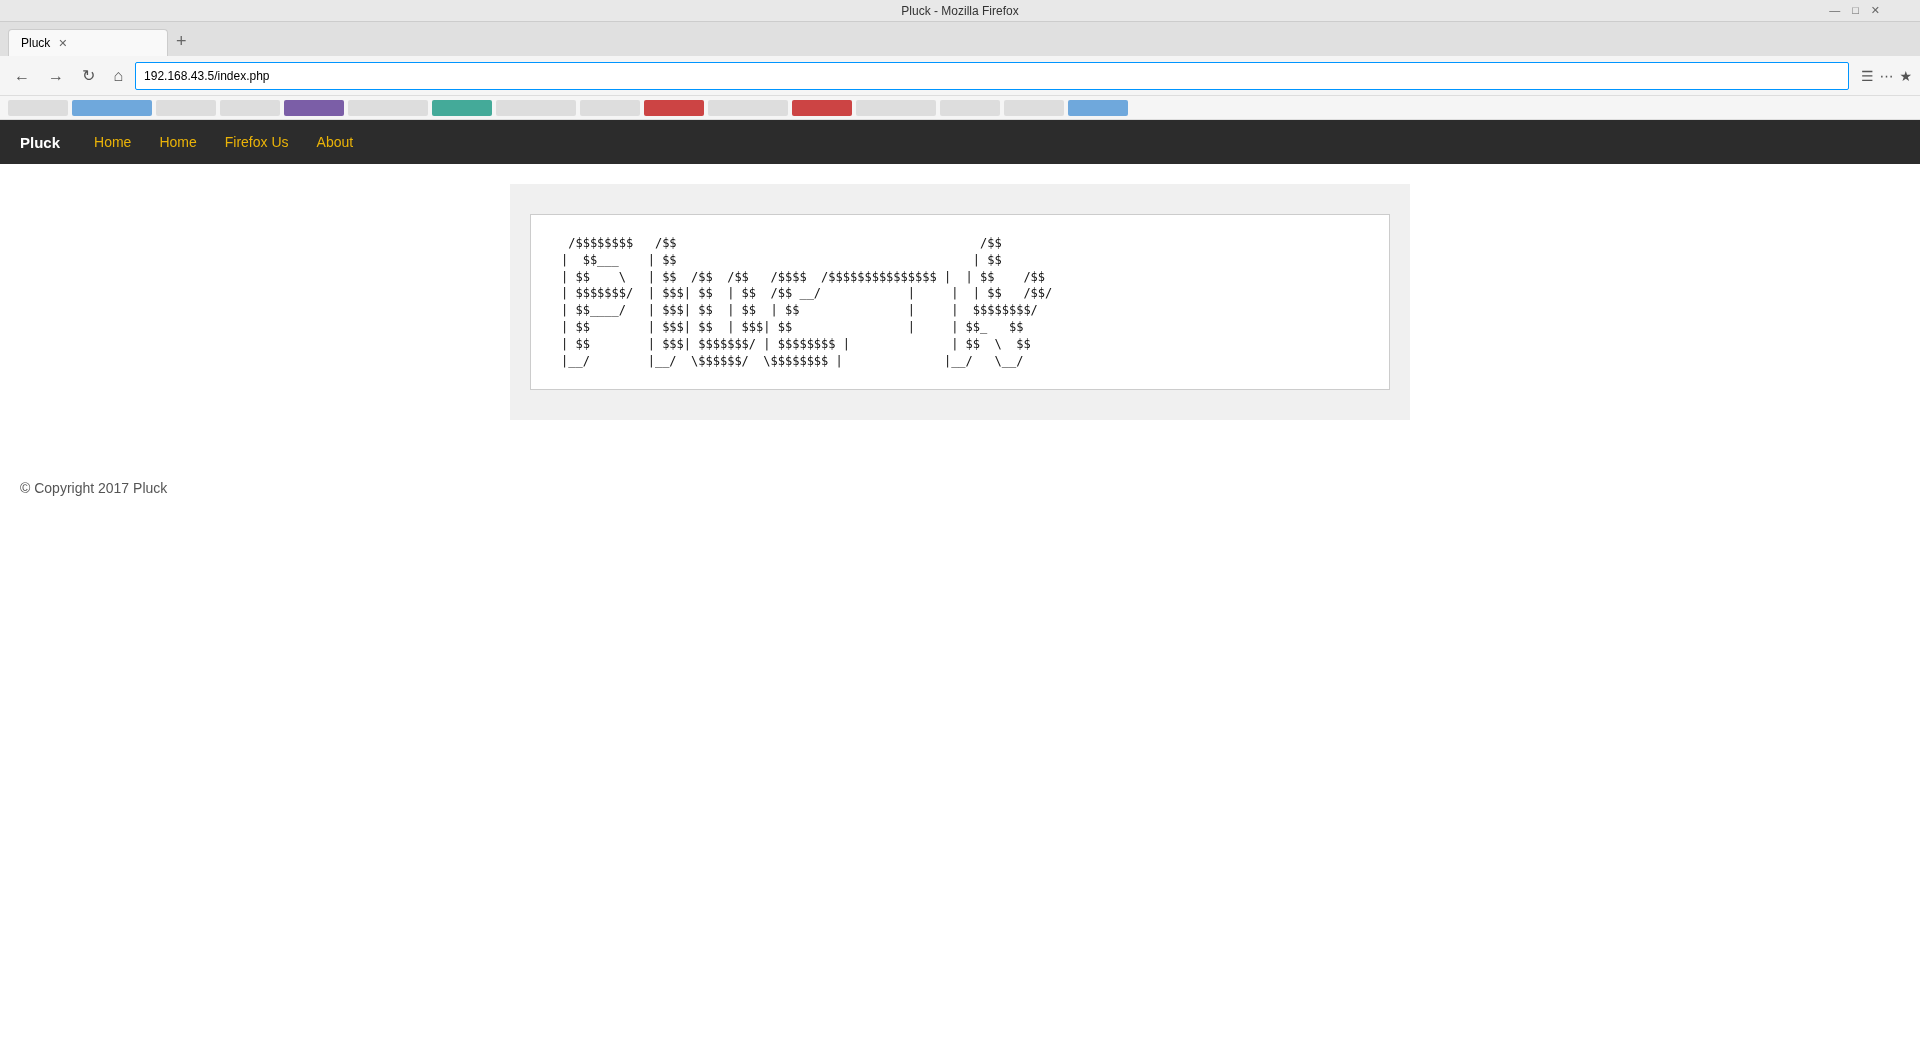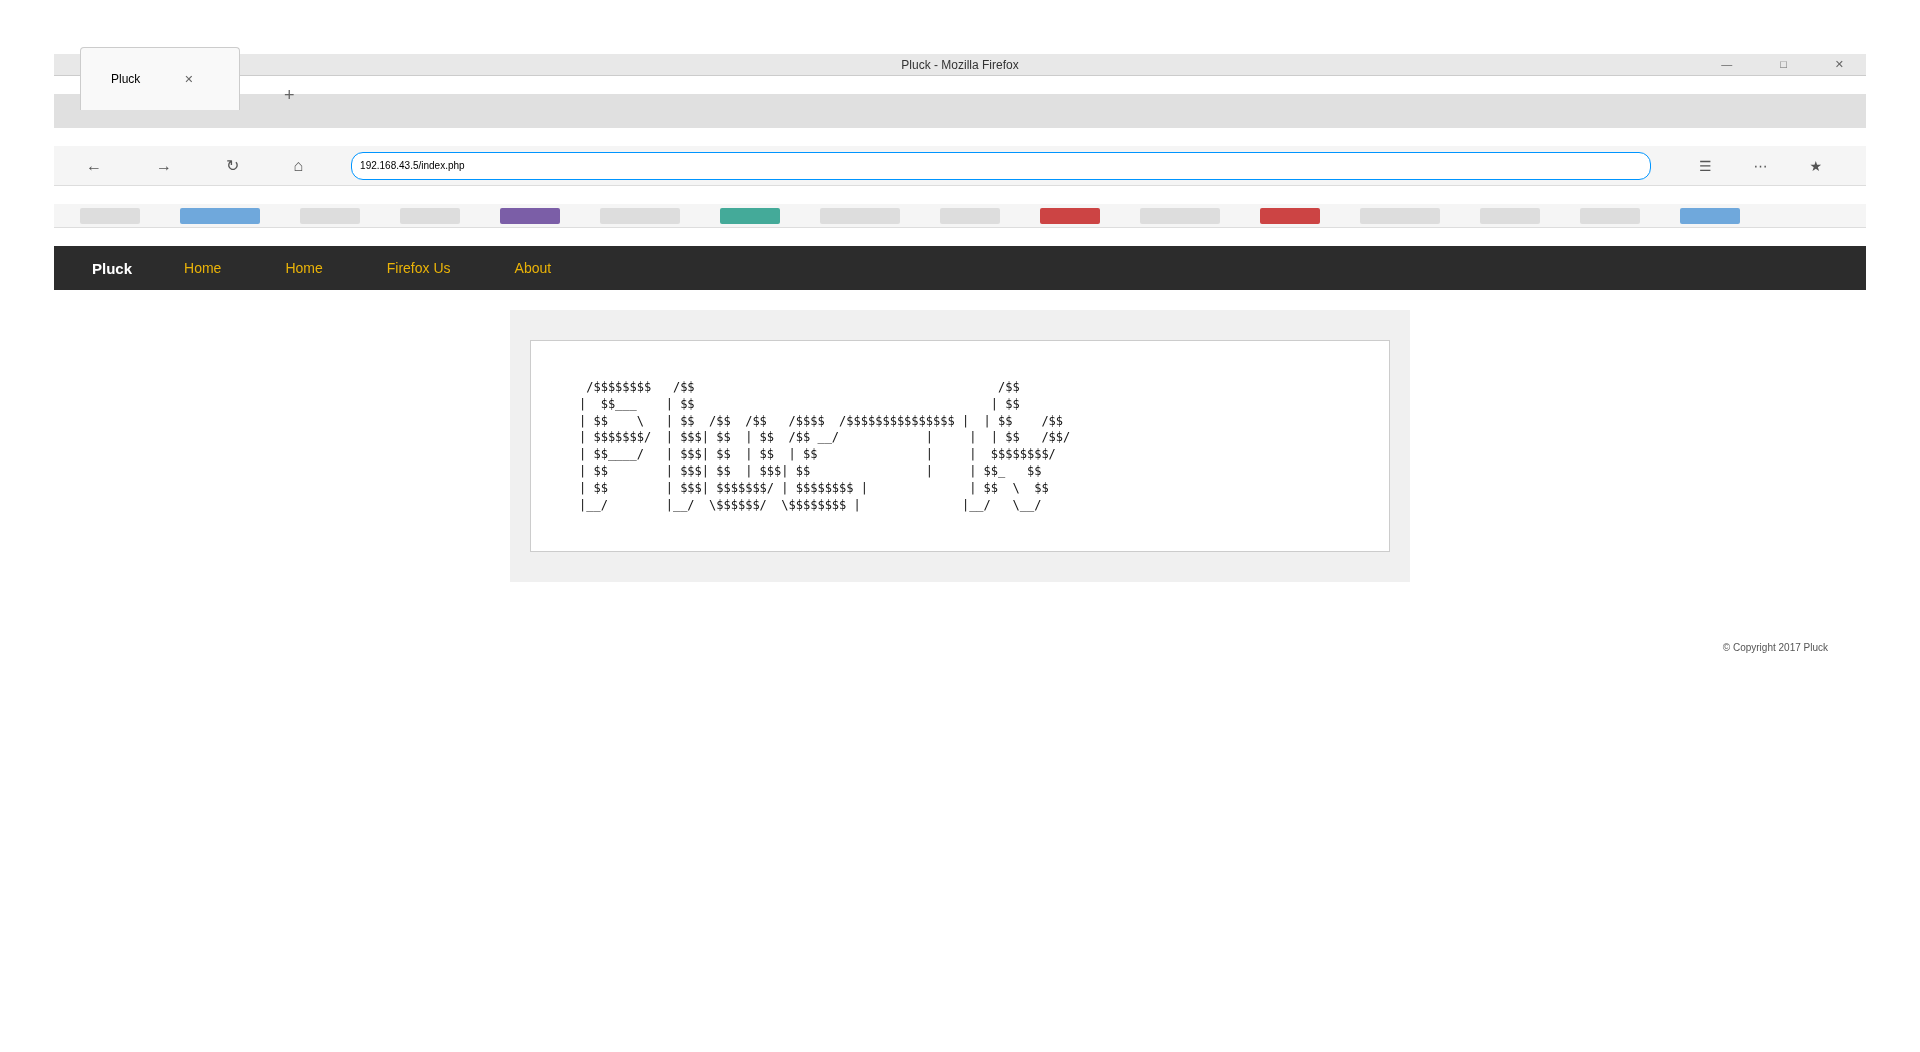--- a/index.html
+++ b/index.html
@@ -1,15 +1,15 @@
 <!DOCTYPE html>
 <html><head>
   <meta charset="utf-8">
   <style>
-    * { margin: 18px; padding: 0; box-sizing: border-box; }
+    * { margin: 0; padding: 0; box-sizing: border-box; }
     body { font-family: Arial, sans-serif; background: #fff; }
 
     
     .browser-titlebar {
       background: #e8e8e8;
       height: 22px;
       display: flex;
       align-items: center;
       justify-content: center;
       font-size: 12px;
@@ -63,23 +63,23 @@
       font-size: 16px;
       color: #555;
       cursor: pointer;
       padding: 4px 6px;
     }
     .nav-btn:disabled { color: #bbb; }
     .url-bar {
       flex: 1;
       height: 28px;
       border: 1px solid #0095ff;
-      border-radius: 12px;
+      border-radius: 2px;
       padding: 4px 8px;
-      font-size: 10px;
+      font-size: 12px;
       outline: none;
     }
     .browser-bookmarks {
       height: 24px;
       background: #f5f5f5;
       border-bottom: 1px solid #ddd;
       display: flex;
       align-items: center;
       padding: 0 8px;
       gap: 4px;
@@ -139,23 +139,23 @@
 
     .ascii-art {
       font-family: monospace;
       font-size: 12px;
       line-height: 1.4;
       white-space: pre;
       color: #111;
     }
 
     .site-footer {
-      text-align: right;
+      text-align: left;
       padding: 20px;
-      font-size: 10px;
+      font-size: 14px;
       color: #555;
       margin-top: 40px;
     }
 
     .toolbar-icons {
       display: flex;
       align-items: center;
       gap: 6px;
       margin-left: 6px;
     }

